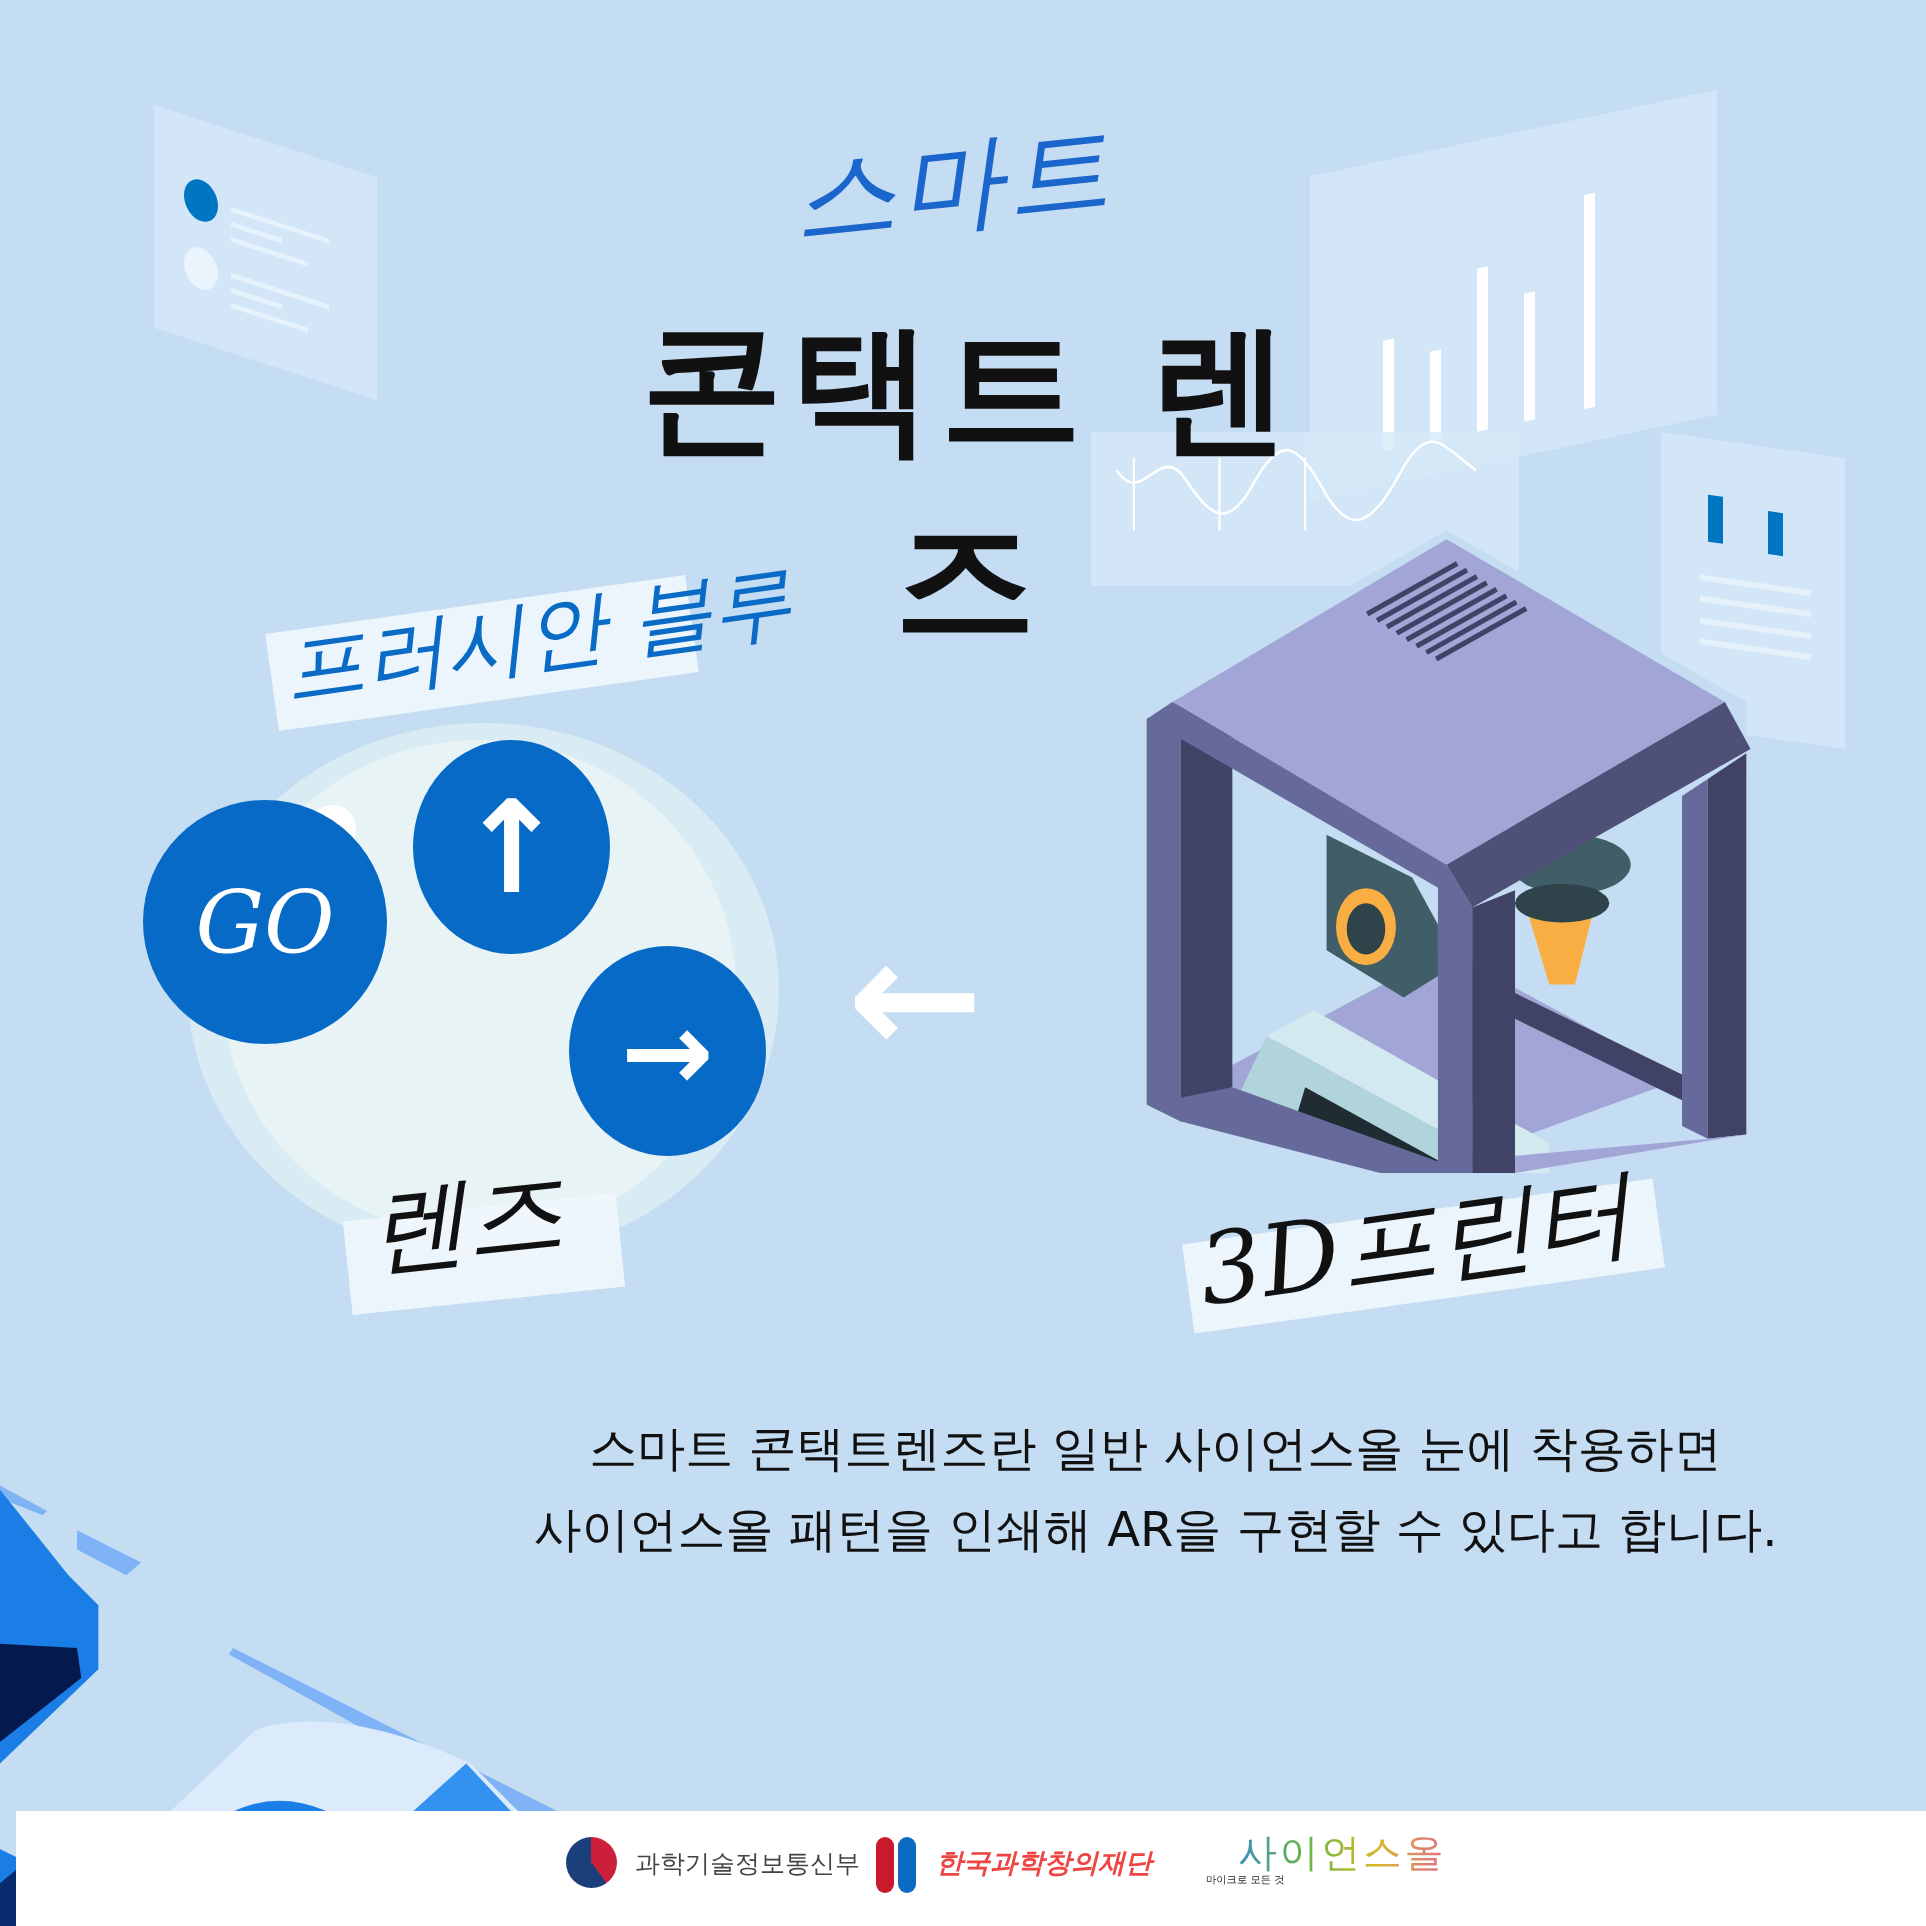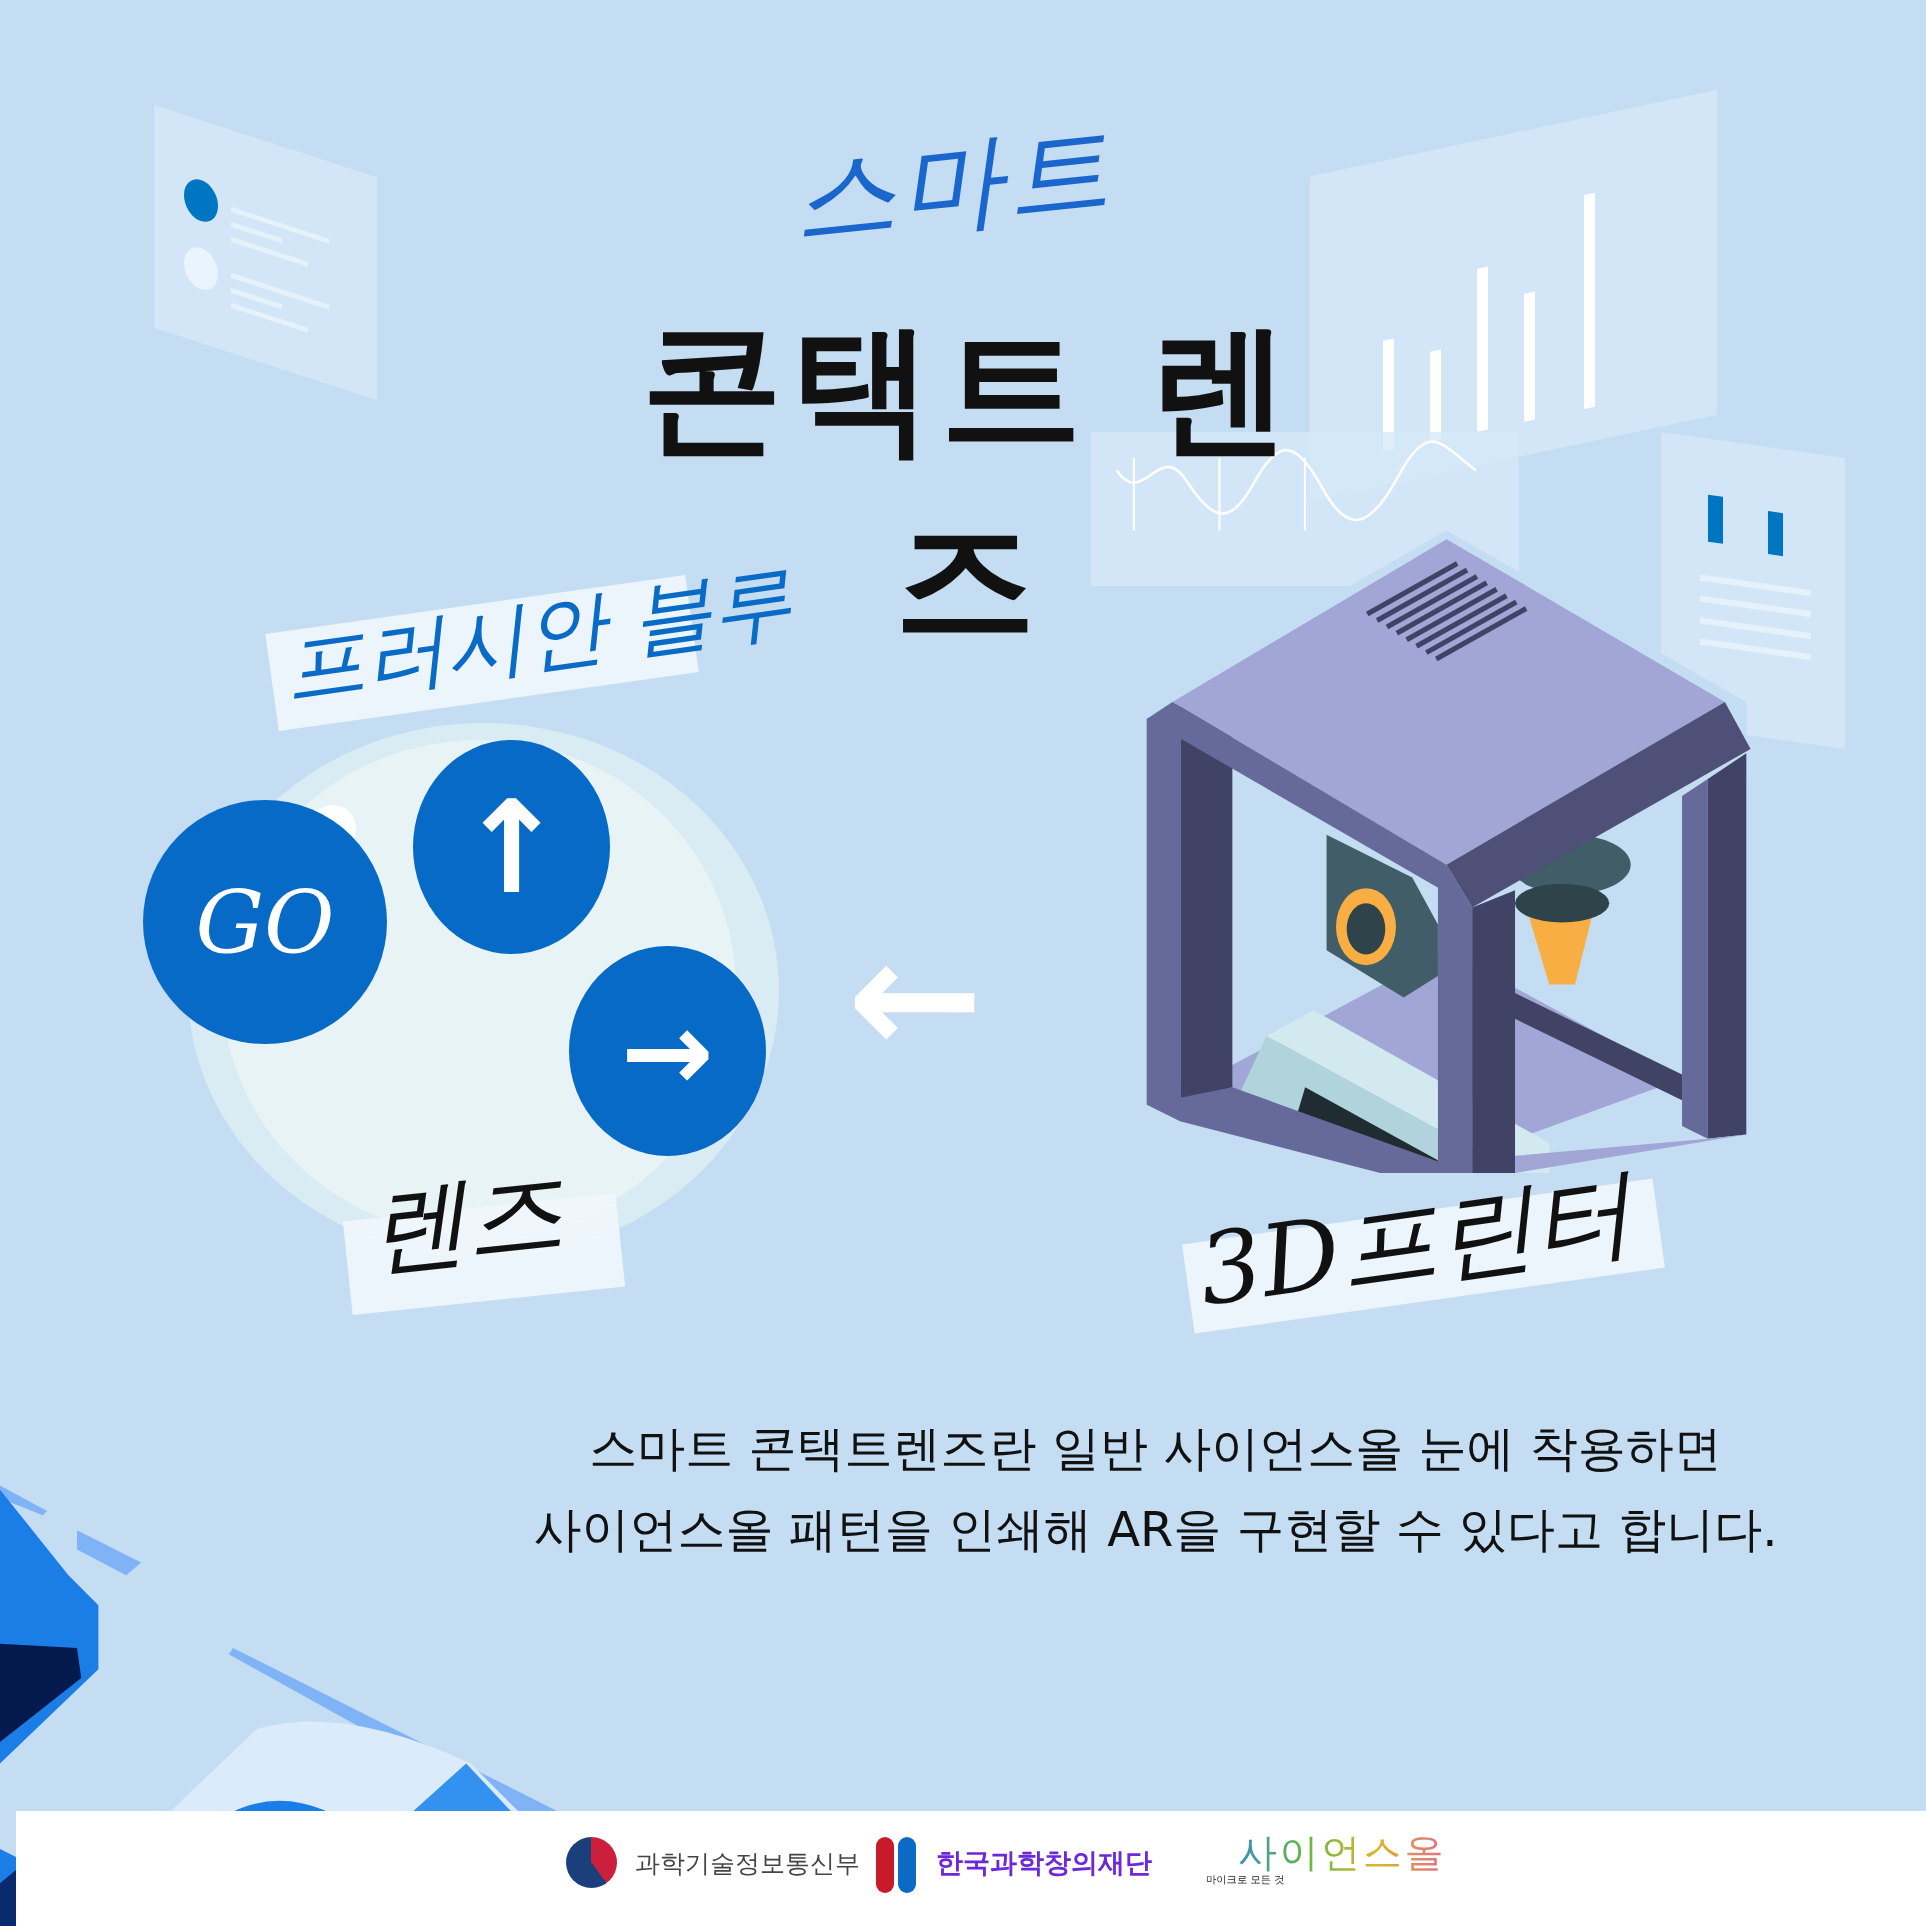--- a/index.html
+++ b/index.html
@@ -199,18 +199,18 @@
 </svg>
 
 <div class="footer">
   <div class="abs" style="left:550px;top:26px;width:51px;height:51px;border-radius:50%;background:conic-gradient(#cc1f3b 0 40%, #1b3f7a 40% 100%);"></div>
   <div class="logo-text" style="left:619px;top:36px;font-size:25px;color:#444;">과학기술정보통신부</div>
 
   <div class="abs" style="left:860px;top:26px;width:43px;height:56px;">
     <div class="abs" style="left:0;top:0;width:18px;height:56px;border-radius:9px;background:#c81a2a;"></div>
     <div class="abs" style="left:22px;top:0;width:18px;height:56px;border-radius:9px;background:#0a6ac4;"></div>
   </div>
-  <div class="logo-text" style="left:920px;top:34px;font-size:27px;color:#6d28d9;font-weight:bold;">한국과학창의재단</div>
+  <div class="logo-text" style="left:920px;top:34px;font-size:27px;color:#ef4444;font-weight:bold;font-style:italic;">한국과학창의재단</div>
 
   <div class="logo-text" style="left:1190px;top:15px;font-size:39px;color:#3aa050;letter-spacing:2.6px;background:linear-gradient(90deg,#3d8fbd,#67b844,#d8b82c,#e36b8c);-webkit-background-clip:text;background-clip:text;margin-left:32px;-webkit-text-fill-color:transparent;">사이언스올</div>
   <div class="logo-text" style="left:1190px;top:62px;font-size:10.3px;color:#222;">마이크로 모든 것</div>
 </div>
 
 
 </body></html>

